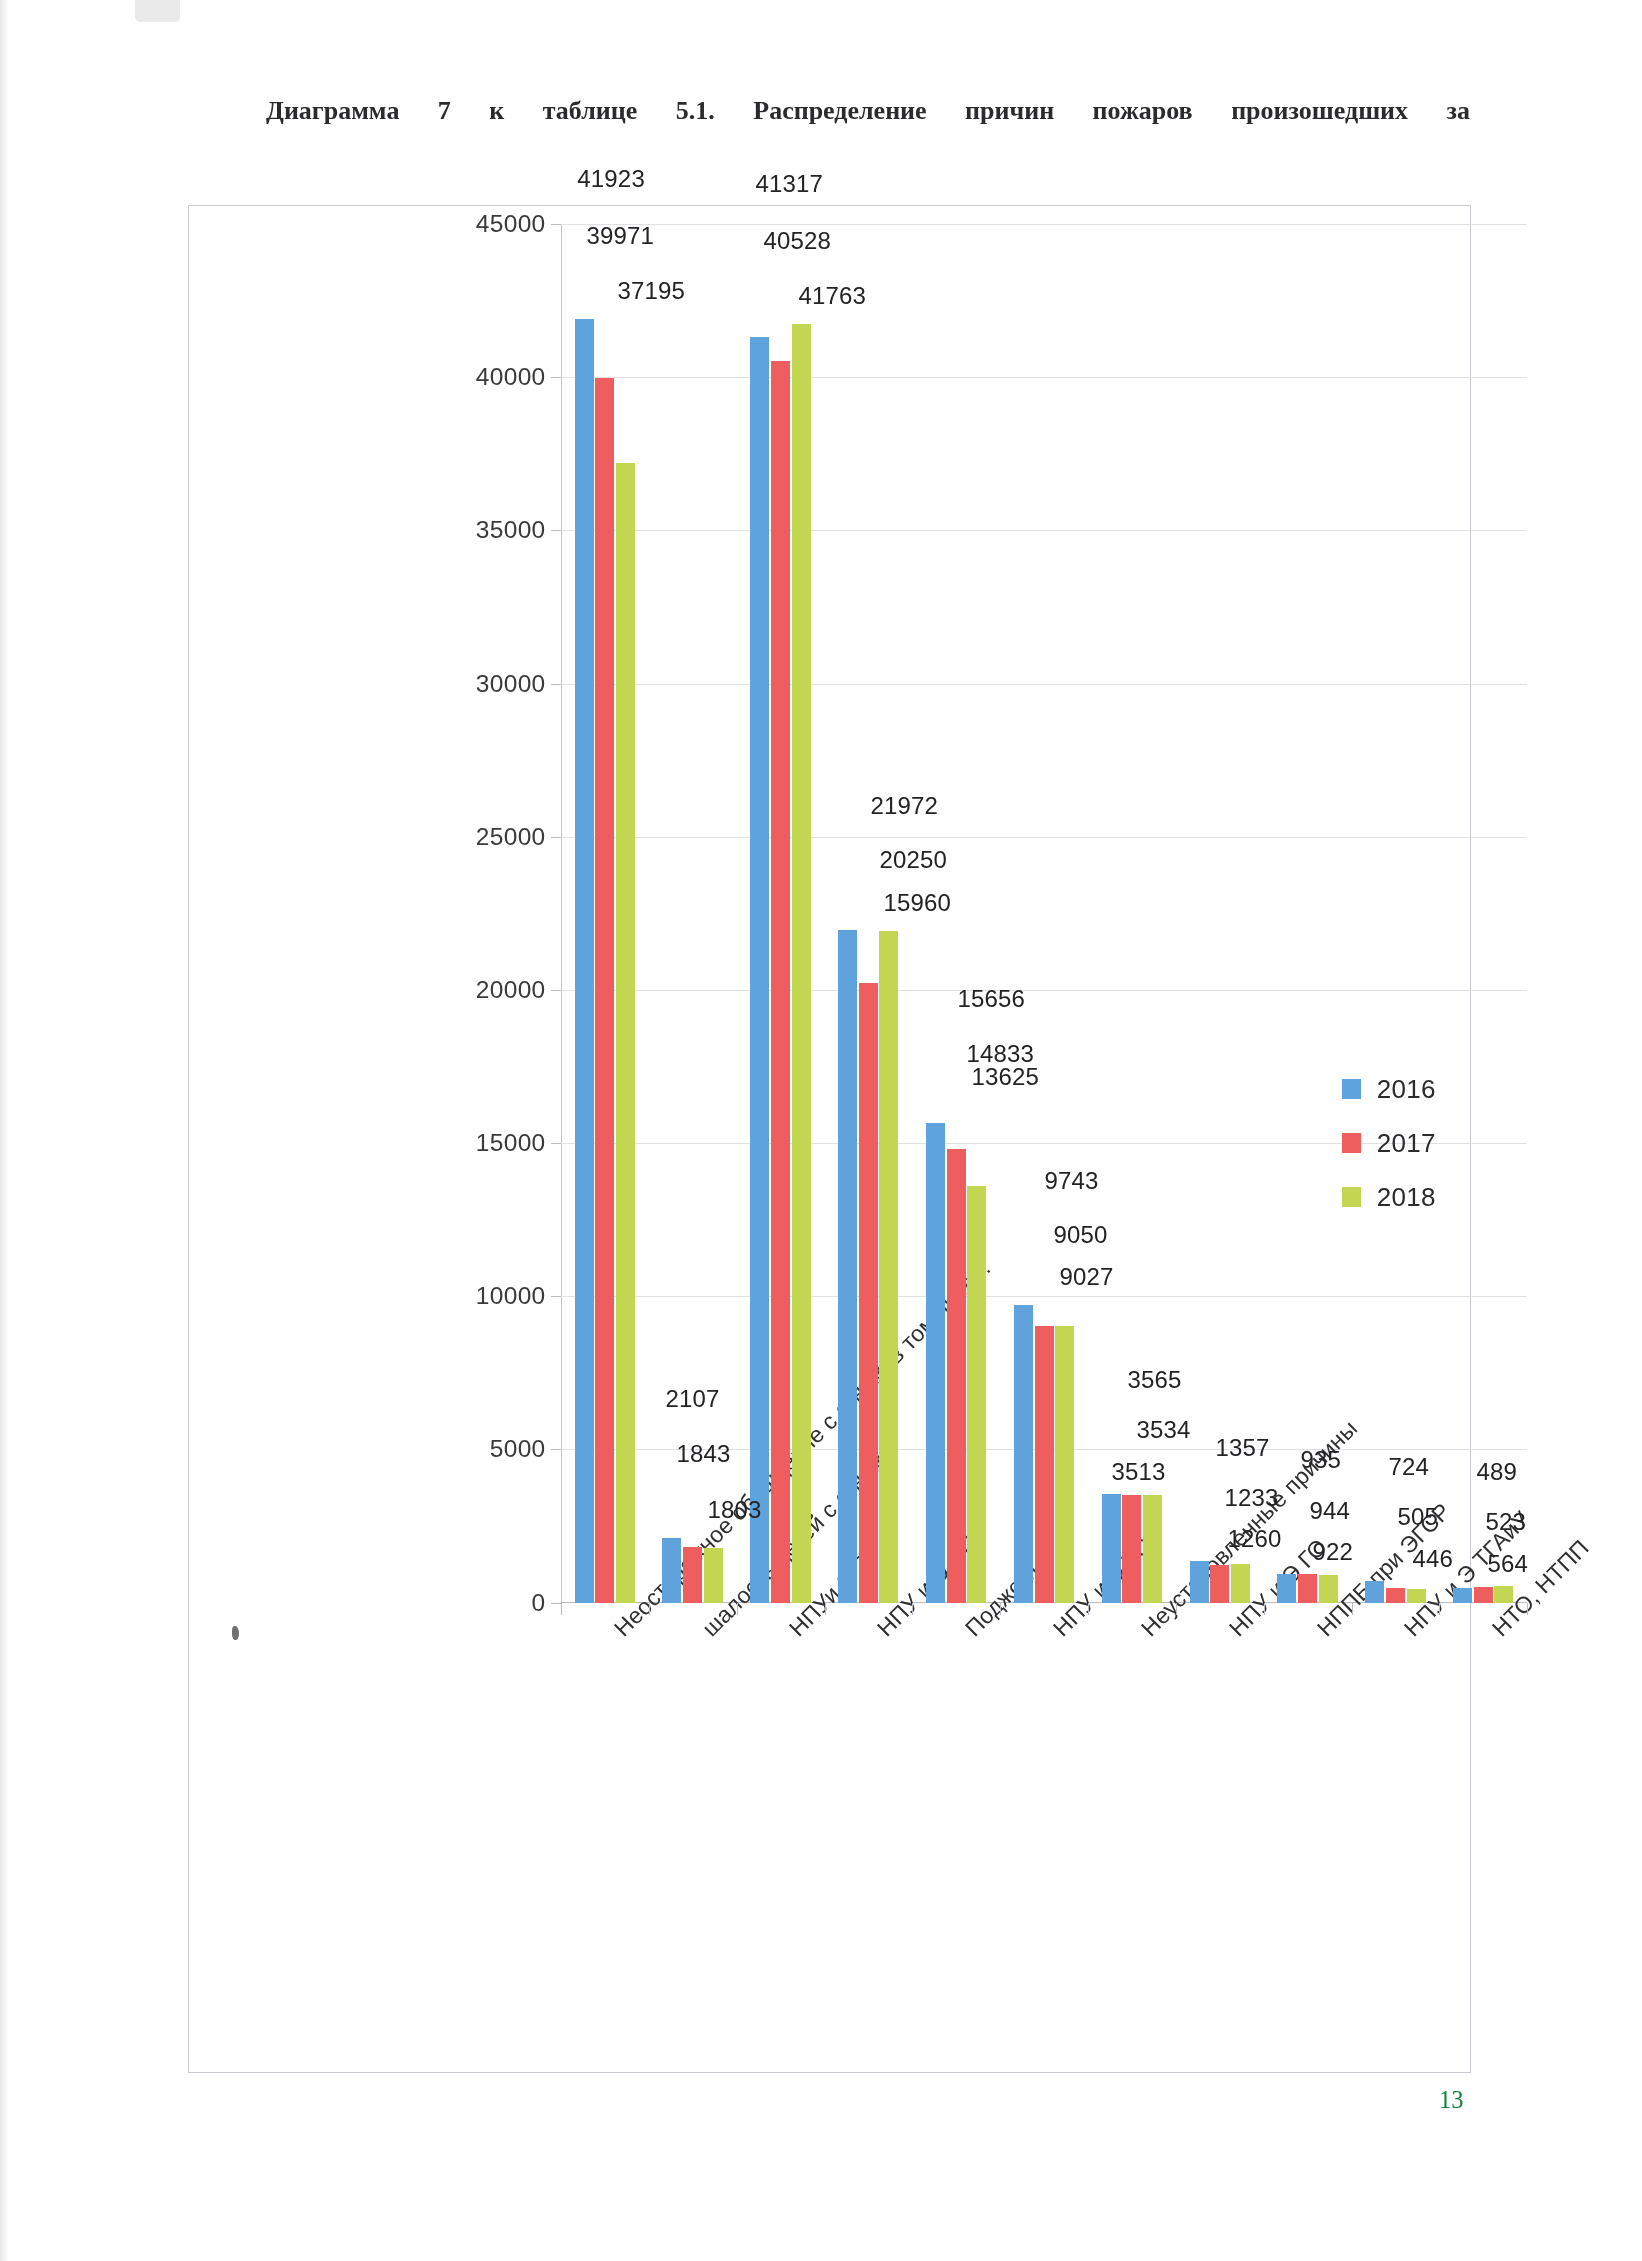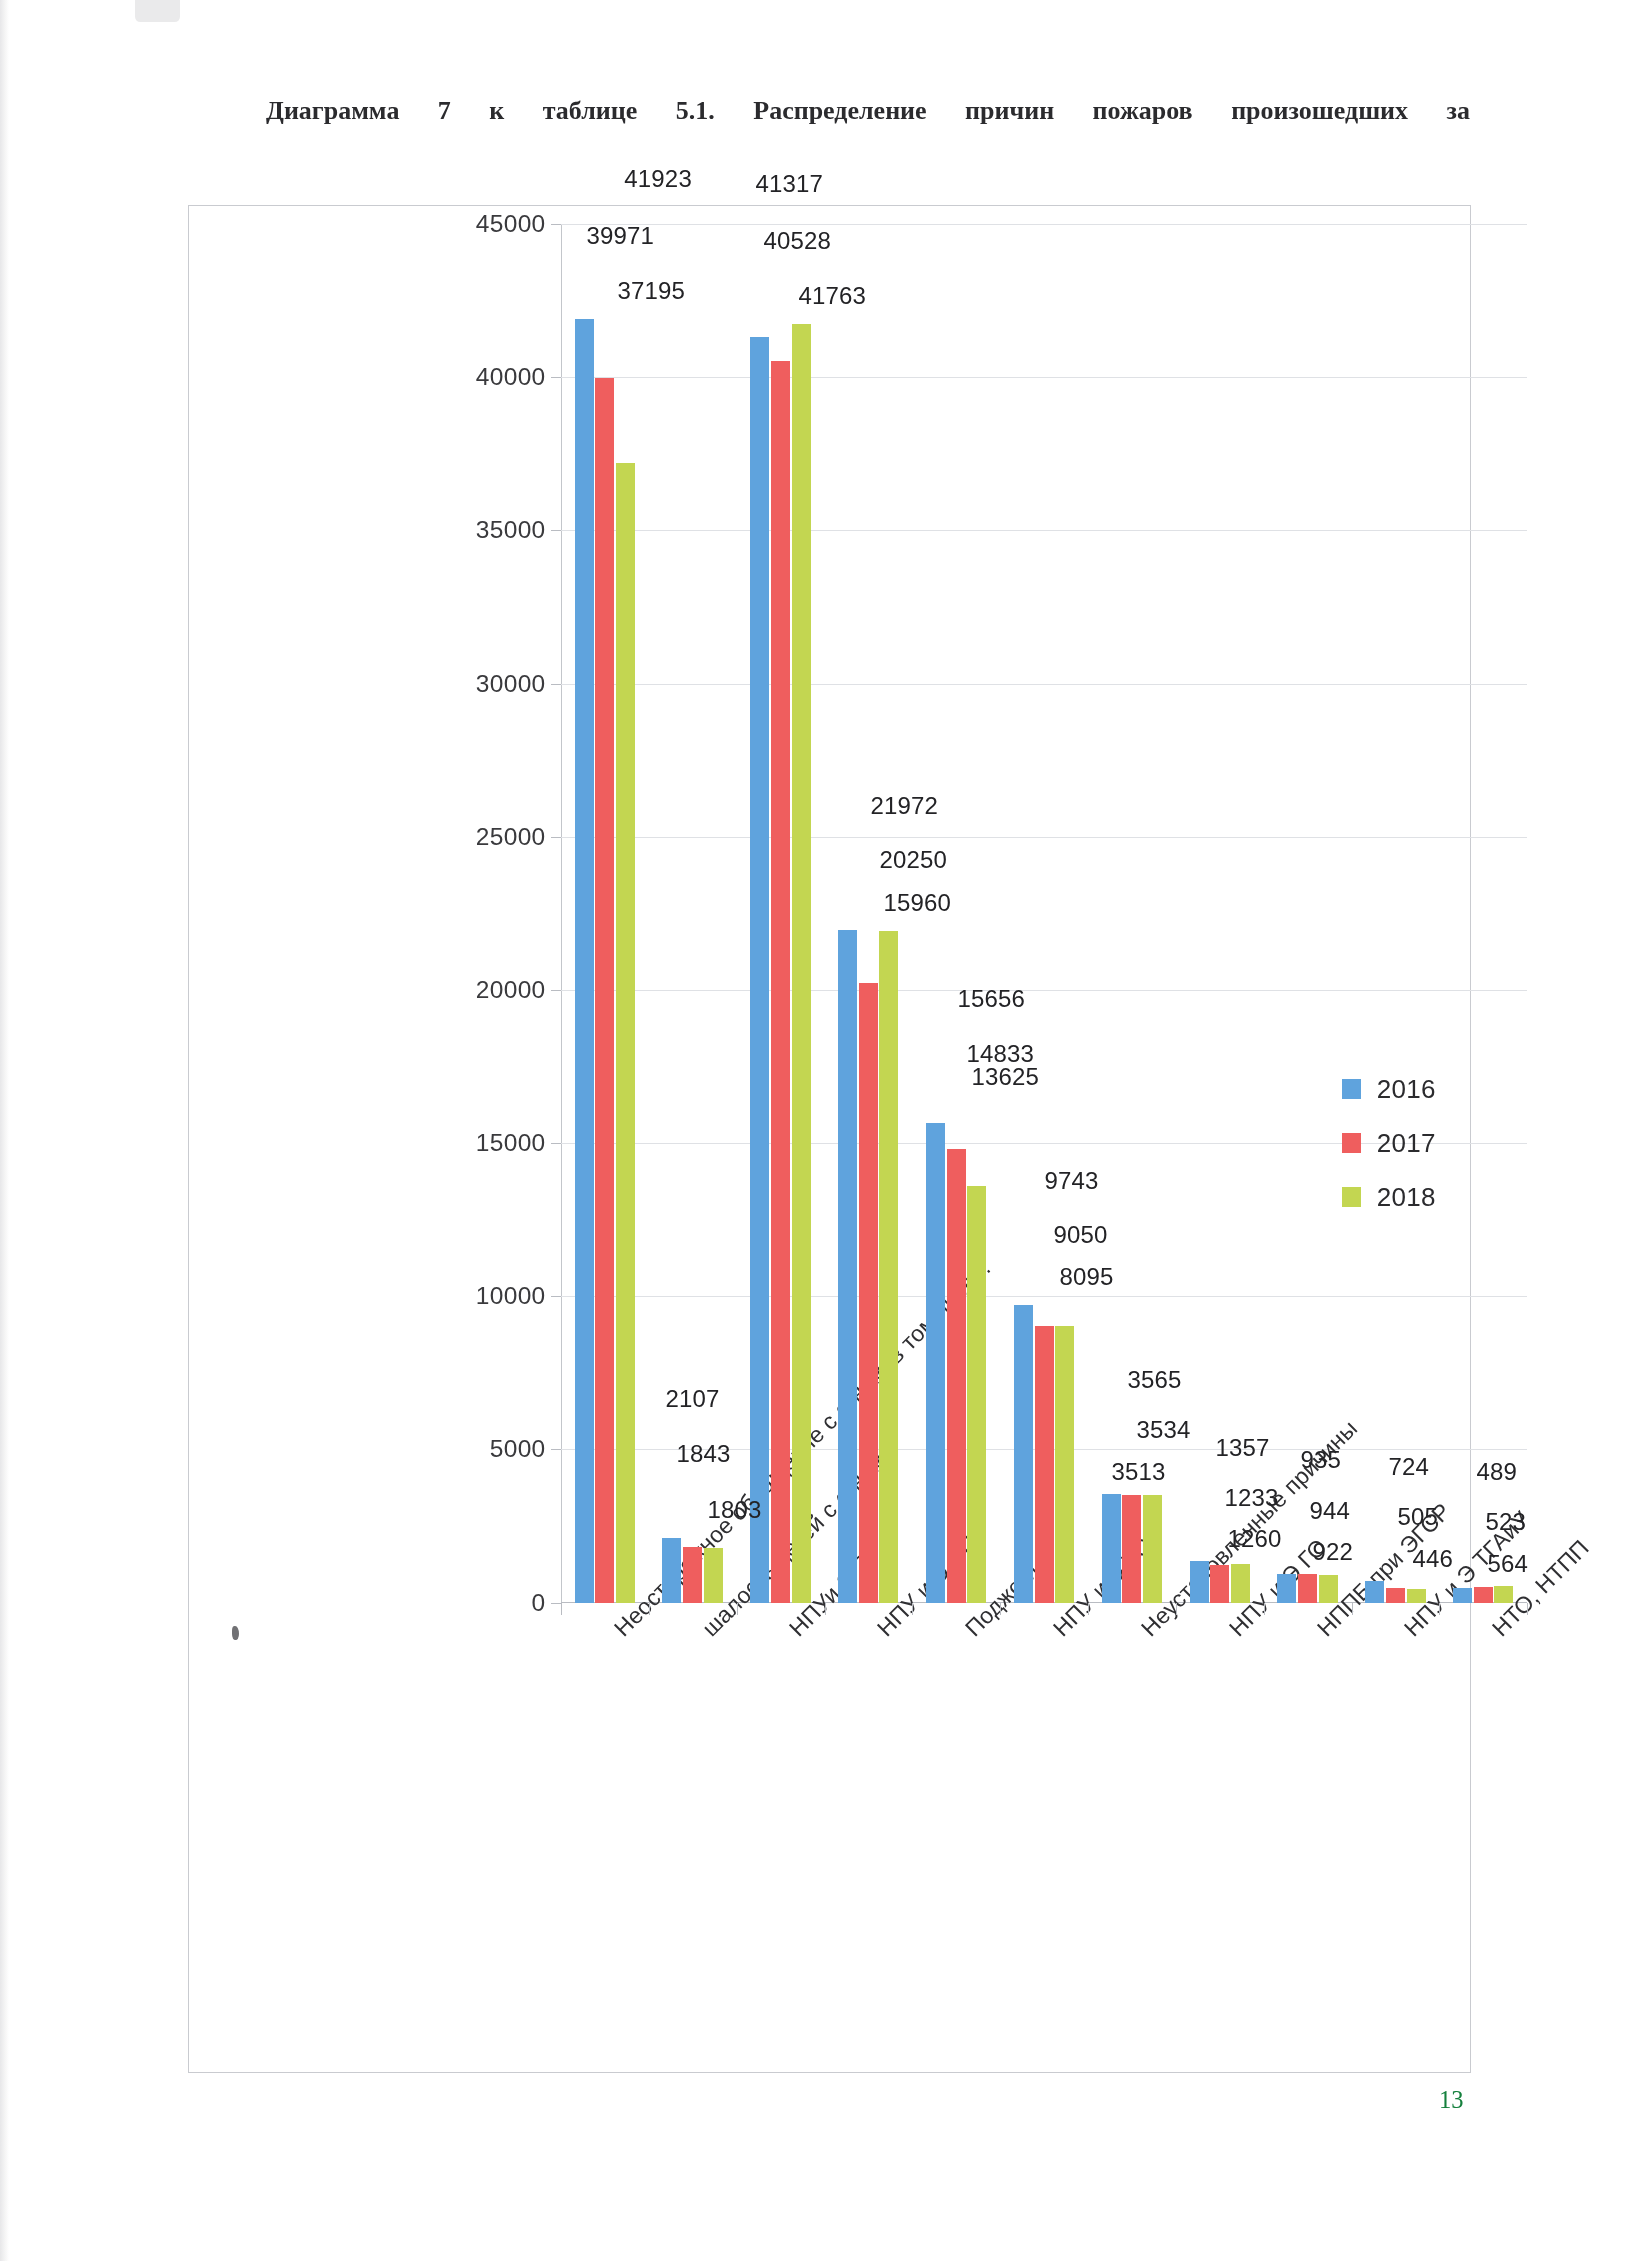--- a/index.html
+++ b/index.html
@@ -236,21 +236,21 @@
       <div class="gridline" style="top: 153px;"></div>
       <div class="tick-y" style="top: 153px;"></div>
       <div class="ytick-label" style="top: 153px;">40000</div>
       <div class="gridline" style="top: 0px;"></div>
       <div class="tick-y" style="top: 0px;"></div>
       <div class="ytick-label" style="top: 0px;">45000</div>
       <div class="tick-x" style="left: 0px;"></div>
       <div class="bar s2016" style="left: 13.6px; width: 19.3px; height: 1284px;"></div>
       <div class="bar s2017" style="left: 34px; width: 19.3px; height: 1225px;"></div>
       <div class="bar s2018" style="left: 55px; width: 19.3px; height: 1140px;"></div>
-      <div class="vlabel s2016" style="left: 9.8px; top: -58px; margin-left: 47px;"><span>41923</span></div>
+      <div class="vlabel s2016" style="left: 9.8px; top: -58px;"><span>41923</span></div>
       <div class="vlabel s2017" style="left: 19px; top: -1.1px;"><span>39971</span></div>
       <div class="vlabel s2018" style="left: 50px; top: 54px;"><span>37195</span></div>
       <div class="xlabel" style="left: 48px; top: 1399px;">Неосторожное обращение с огнем, в том числе:</div>
       <div class="tick-x" style="left: 88px;"></div>
       <div class="bar s2016" style="left: 101px; width: 19.3px; height: 65px;"></div>
       <div class="bar s2017" style="left: 122px; width: 19.3px; height: 56px;"></div>
       <div class="bar s2018" style="left: 143px; width: 19.3px; height: 55px;"></div>
       <div class="vlabel s2016" style="left: 98px; top: 1162px;"><span>2107</span></div>
       <div class="vlabel s2017" style="left: 109px; top: 1217px;"><span>1843</span></div>
       <div class="vlabel s2018" style="left: 140px; top: 1273px;"><span>1803</span></div>
@@ -278,21 +278,21 @@
       <div class="vlabel s2016" style="left: 390px; top: 762px;"><span>15656</span></div>
       <div class="vlabel s2017" style="left: 399px; top: 817px;"><span>14833</span></div>
       <div class="vlabel s2018" style="left: 404px; top: 840px; text-align: center;"><span>13625</span></div>
       <div class="xlabel" style="left: 399px; top: 1399px;">Поджоги</div>
       <div class="tick-x" style="left: 439px;"></div>
       <div class="bar s2016" style="left: 453px; width: 19.3px; height: 298px;"></div>
       <div class="bar s2017" style="left: 474px; width: 19.3px; height: 277px;"></div>
       <div class="bar s2018" style="left: 494px; width: 19.3px; height: 277px;"></div>
       <div class="vlabel s2016" style="left: 477px; top: 944px;"><span>9743</span></div>
       <div class="vlabel s2017" style="left: 486px; top: 998px;"><span>9050</span></div>
-      <div class="vlabel s2018" style="left: 492px; top: 1040px;"><span>8095</span></div>
+      <div class="vlabel s2018" style="left: 492px; top: 1040px;"><span>9027</span></div>
       <div class="xlabel" style="left: 487px; top: 1399px;">НПУ и Э ТС</div>
       <div class="tick-x" style="left: 527px;"></div>
       <div class="bar s2016" style="left: 541px; width: 19.3px; height: 109px;"></div>
       <div class="bar s2017" style="left: 561px; width: 19.3px; height: 108px;"></div>
       <div class="bar s2018" style="left: 582px; width: 19.3px; height: 108px;"></div>
       <div class="vlabel s2016" style="left: 560px; top: 1143px;"><span>3565</span></div>
       <div class="vlabel s2017" style="left: 569px; top: 1193px;"><span>3534</span></div>
       <div class="vlabel s2018" style="left: 544px; top: 1235px;"><span>3513</span></div>
       <div class="xlabel" style="left: 575px; top: 1399px;">Неустановленные причины</div>
       <div class="tick-x" style="left: 615px;"></div>

